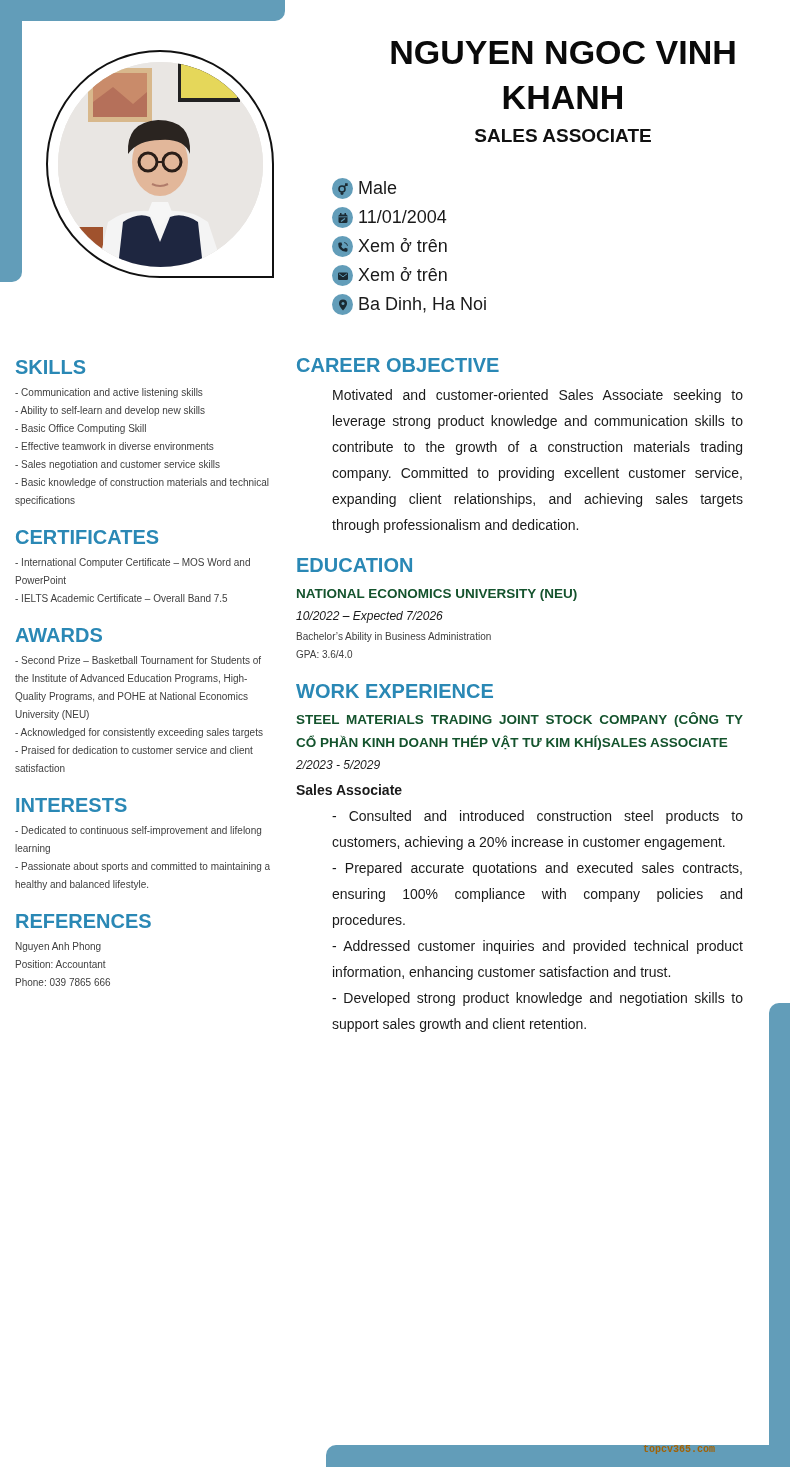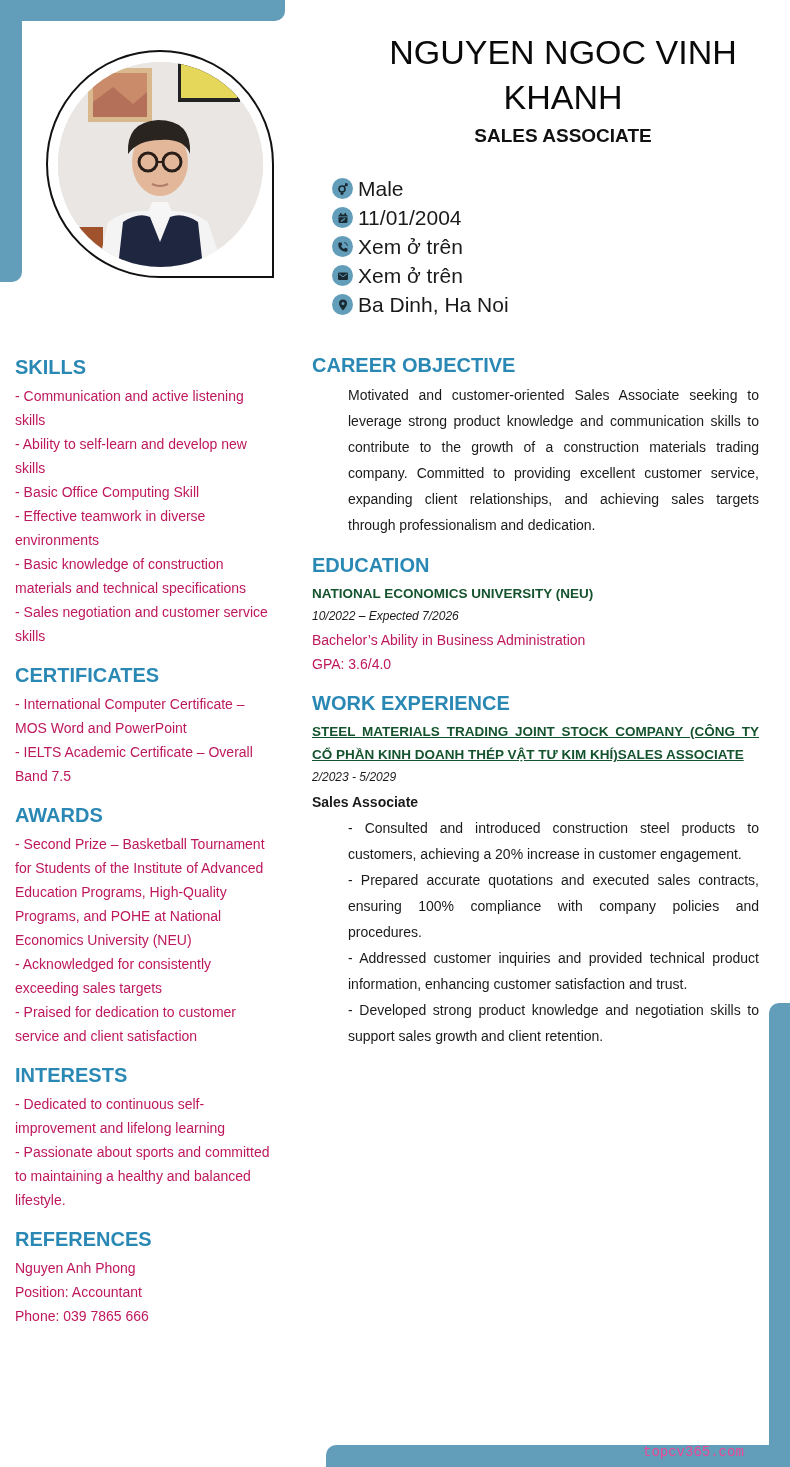--- a/index.html
+++ b/index.html
@@ -7,65 +7,65 @@
     width: 790px; height: 1467px; position: relative; overflow: hidden;
     background: #ffffff; color: #1a1a1a;
     font-family: "Liberation Sans", "DejaVu Sans", sans-serif;
   }
   .deco { position: absolute; background: #629db9; }
   .deco-top { left: 0; top: 0; width: 285px; height: 21px; border-bottom-right-radius: 10px; }
   .deco-left { left: 0; top: 0; width: 22px; height: 282px; border-bottom-right-radius: 10px; }
   .deco-right { left: 769px; top: 1003px; width: 21px; height: 464px; border-top-left-radius: 10px; }
   .deco-bottom { left: 326px; top: 1445px; width: 464px; height: 22px; border-top-left-radius: 10px; }
   .watermark {
-    position: absolute; left: 643px; top: 1444px; font-size: 14px;
-    font-family: "Liberation Mono", "DejaVu Sans Mono", monospace; color: #ec4899;
+    position: absolute; left: 643px; top: 1444px; font-size: 10px;
+    font-family: "Liberation Mono", "DejaVu Sans Mono", monospace; color: #a16207; font-weight: bold;
   }
 
   .photo-frame {
     position: absolute; left: 46px; top: 50px; width: 228px; height: 228px;
     border: 2px solid #111; border-radius: 50% 50% 0 50%;
     box-sizing: border-box;
   }
   .photo {
     position: absolute; left: 58px; top: 62px; width: 205px; height: 205px; border-radius: 50%;
     overflow: hidden;
     background: radial-gradient(circle at 50% 40%, #f0eeec 0%, #e6e3e0 60%, #dcd8d4 100%);
   }
   .photo svg { width: 100%; height: 100%; display: block; }
 
   .header-name {
     position: absolute; left: 340px; top: 30px; width: 446px; text-align: center;
-    font-size: 34px; font-weight: normal; line-height: 45px; color: #0a0a0a;
+    font-size: 34px; font-weight: bold; line-height: 45px; color: #0a0a0a;
   }
   .header-title {
     position: absolute; left: 340px; top: 125px; width: 446px; text-align: center;
     font-size: 19px; font-weight: bold; color: #111;
   }
   .contacts { position: absolute; left: 332px; top: 174px; }
   .contact-row { display: flex; align-items: center; height: 29px; }
   .contact-icon {
     width: 21px; height: 21px; border-radius: 50%; background: #629db9;
     display: flex; align-items: center; justify-content: center; margin-right: 5px;
   }
   .contact-icon svg { width: 12px; height: 12px; }
-  .contact-text { font-size: 21px; color: #1a1a1a; }
+  .contact-text { font-size: 18px; color: #1a1a1a; }
 
   .col-left { position: absolute; left: 15px; top: 352px; width: 262px; }
-  .col-right { position: absolute; left: 312px; top: 350px; width: 447px; }
+  .col-right { position: absolute; left: 296px; top: 350px; width: 447px; }
   .section-title {
     color: #2a88b5; font-weight: bold; font-size: 20px; line-height: 30px; margin: 0 0 2px 0;
   }
   .section { margin-bottom: 12px; }
-  .line { font-size: 14px; line-height: 24px; color: #be185d; }
+  .line { font-size: 10px; line-height: 18px; color: #404040; }
   .para { font-size: 14px; line-height: 26px; text-align: justify; color: #1a1a1a; margin-left: 36px; }
   .bold-upper { font-size: 13.5px; font-weight: bold; line-height: 23px; color: #14532d; }
   .italic { font-style: italic; font-size: 12px; line-height: 23px; }
   .bold { font-weight: bold; font-size: 14px; line-height: 26px; }
-  .justify-upper { text-align: justify; text-decoration: underline; }
+  .justify-upper { text-align: justify; }
 </style>
 </head>
 <body>
 
 <div class="deco deco-top"></div>
 <div class="deco deco-left"></div>
 <div class="deco deco-right"></div>
 <div class="deco deco-bottom"></div>
 <div class="watermark">topcv365.com</div>
 
@@ -147,22 +147,22 @@
   </div>
 </div>
 
 <div class="col-left">
   <div class="section">
     <div class="section-title">SKILLS</div>
     <div class="line">- Communication and active listening skills</div>
     <div class="line">- Ability to self-learn and develop new skills</div>
     <div class="line">- Basic Office Computing Skill</div>
     <div class="line">- Effective teamwork in diverse environments</div>
+    <div class="line">- Sales negotiation and customer service skills</div>
     <div class="line">- Basic knowledge of construction materials and technical specifications</div>
-    <div class="line">- Sales negotiation and customer service skills</div>
   </div>
 
   <div class="section">
     <div class="section-title">CERTIFICATES</div>
     <div class="line">- International Computer Certificate – MOS Word and PowerPoint</div>
     <div class="line">- IELTS Academic Certificate – Overall Band 7.5</div>
   </div>
 
   <div class="section">
     <div class="section-title">AWARDS</div>

